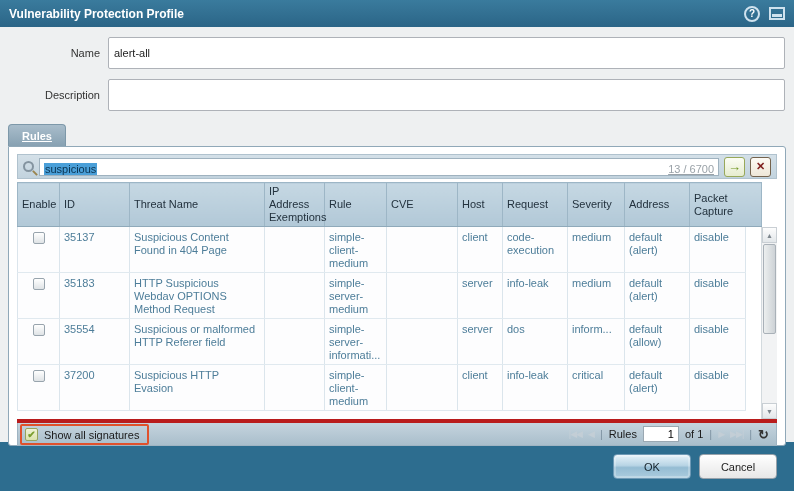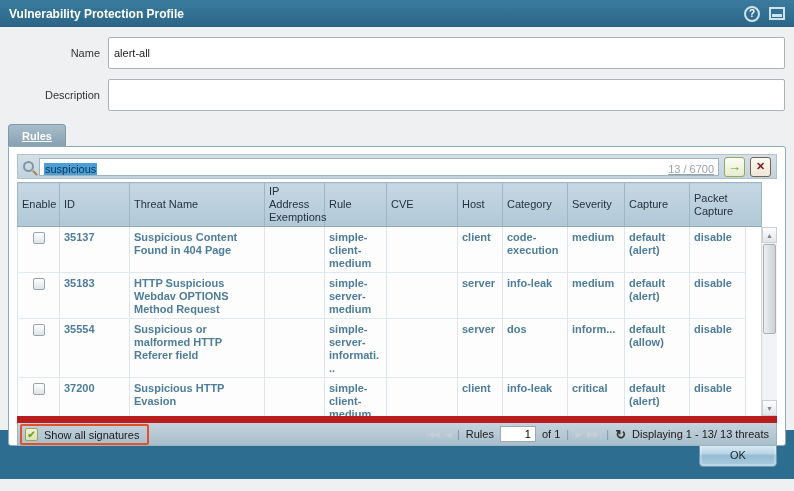--- a/index.html
+++ b/index.html
@@ -73,21 +73,21 @@
   
   table{ border-collapse:collapse; table-layout:fixed; font-size:11px; }
   .head-table{ width:744px; margin-top:3px; }
   .head-table th{
     background:linear-gradient(#c6d8e3,#b1c8d7);
     border-right:1px solid #9db6c6; border-top:1px solid #9db6c6; border-bottom:1px solid #8fa9ba;
     color:#23323e; font-weight:normal; text-align:left;
     padding:2px 4px; height:39px; vertical-align:middle; line-height:13px;
   }
   .head-table th:first-child{ border-left:1px solid #9db6c6; }
-  .tbody-wrap{ position:relative; height:196px; overflow:hidden; border-bottom:7px solid #b91c1c;font-weight:bold; }
+  .tbody-wrap{ position:relative; height:196px; overflow:hidden; border-bottom:4px solid #b91c1c; }
   .body-table{ width:728px; }
   .body-table td{
     vertical-align:top; padding:4px 4px 2px;
     border-right:1px solid #dbe5ec; border-bottom:1px solid #e0e9ef;
     color:#4d7d99; line-height:13px; word-wrap:break-word; background:#fdfdfe;
   }
   .body-table td:first-child{ border-left:1px solid #dbe5ec; text-align:center; }
   .cb{
     width:12px; height:12px; display:inline-block; border:1px solid #98a4ad;
     background:linear-gradient(#fff,#dfe3e6); border-radius:2px; margin-top:1px;
@@ -121,21 +121,21 @@
   .pager{ margin-left:auto; display:flex; align-items:center; gap:6px; }
   .pg-ico{ color:#c3ced6; font-size:9px; letter-spacing:-1px; }
   .pg-sep{ color:#7f93a2; }
   .page-input{
     width:36px; height:16px; border:1px solid #9aa8b2; font-family:"Liberation Sans",sans-serif;
     font-size:11px; text-align:right; padding:0 4px;
   }
   .refresh-icon{ color:#333; font-size:13px; font-weight:bold; line-height:13px; }
   
   .footerband{
-    position:absolute; left:0; right:0; bottom:12px; height:49px; background:#2d6d8f;
+    position:absolute; left:0; right:0; bottom:0; height:49px; background:#2d6d8f;
     display:flex; align-items:center; justify-content:flex-end; gap:8px; padding:0 17px;
   }
   .btn{
     width:78px; height:25px; border-radius:4px; font-size:11px;
     display:flex; align-items:center; justify-content:center; cursor:pointer;
   }
   .btn-ok{
     background:linear-gradient(#e6f2f9 0%,#b9d5e5 45%,#95bcd3 55%,#abccde 100%);
     border:1px solid #6e99b5; color:#15232c;
     box-shadow:0 0 0 2px rgba(255,255,255,.25) inset;
@@ -193,23 +193,23 @@
     </colgroup>
     <tbody>
         <tr>
       <th>Enable</th>
       <th>ID</th>
       <th>Threat Name</th>
       <th>IP Address Exemptions</th>
       <th>Rule</th>
       <th>CVE</th>
       <th>Host</th>
-      <th>Category</th>
+      <th>Request</th>
       <th>Severity</th>
-      <th>Capture</th>
+      <th>Address</th>
       <th>Packet Capture</th>
     </tr>
   </tbody>
     </table>
 
   <div class="tbody-wrap">
     <table class="body-table">
       <colgroup>
         <col style="width:42px">
           <col style="width:70px">
@@ -296,20 +296,20 @@
       <span class="pg-ico">◀</span>
       <span class="pg-sep">|</span>
       <span>Rules</span>
       <input class="page-input" value="1" style="">
       <span>of 1</span>
       <span class="pg-sep">|</span>
       <span class="pg-ico">▶</span>
       <span class="pg-ico">▶▶|</span>
       <span class="pg-sep">|</span>
       <span class="refresh-icon">↻</span>
-      <span>Displaying 1 - 13/ 13 threats</span>
     </div>
   </div>
 </div>
 
 <div class="footerband">
   <div class="btn btn-ok">OK</div>
+  <div class="btn btn-cancel">Cancel</div>
 </div>
 
 </body></html>

